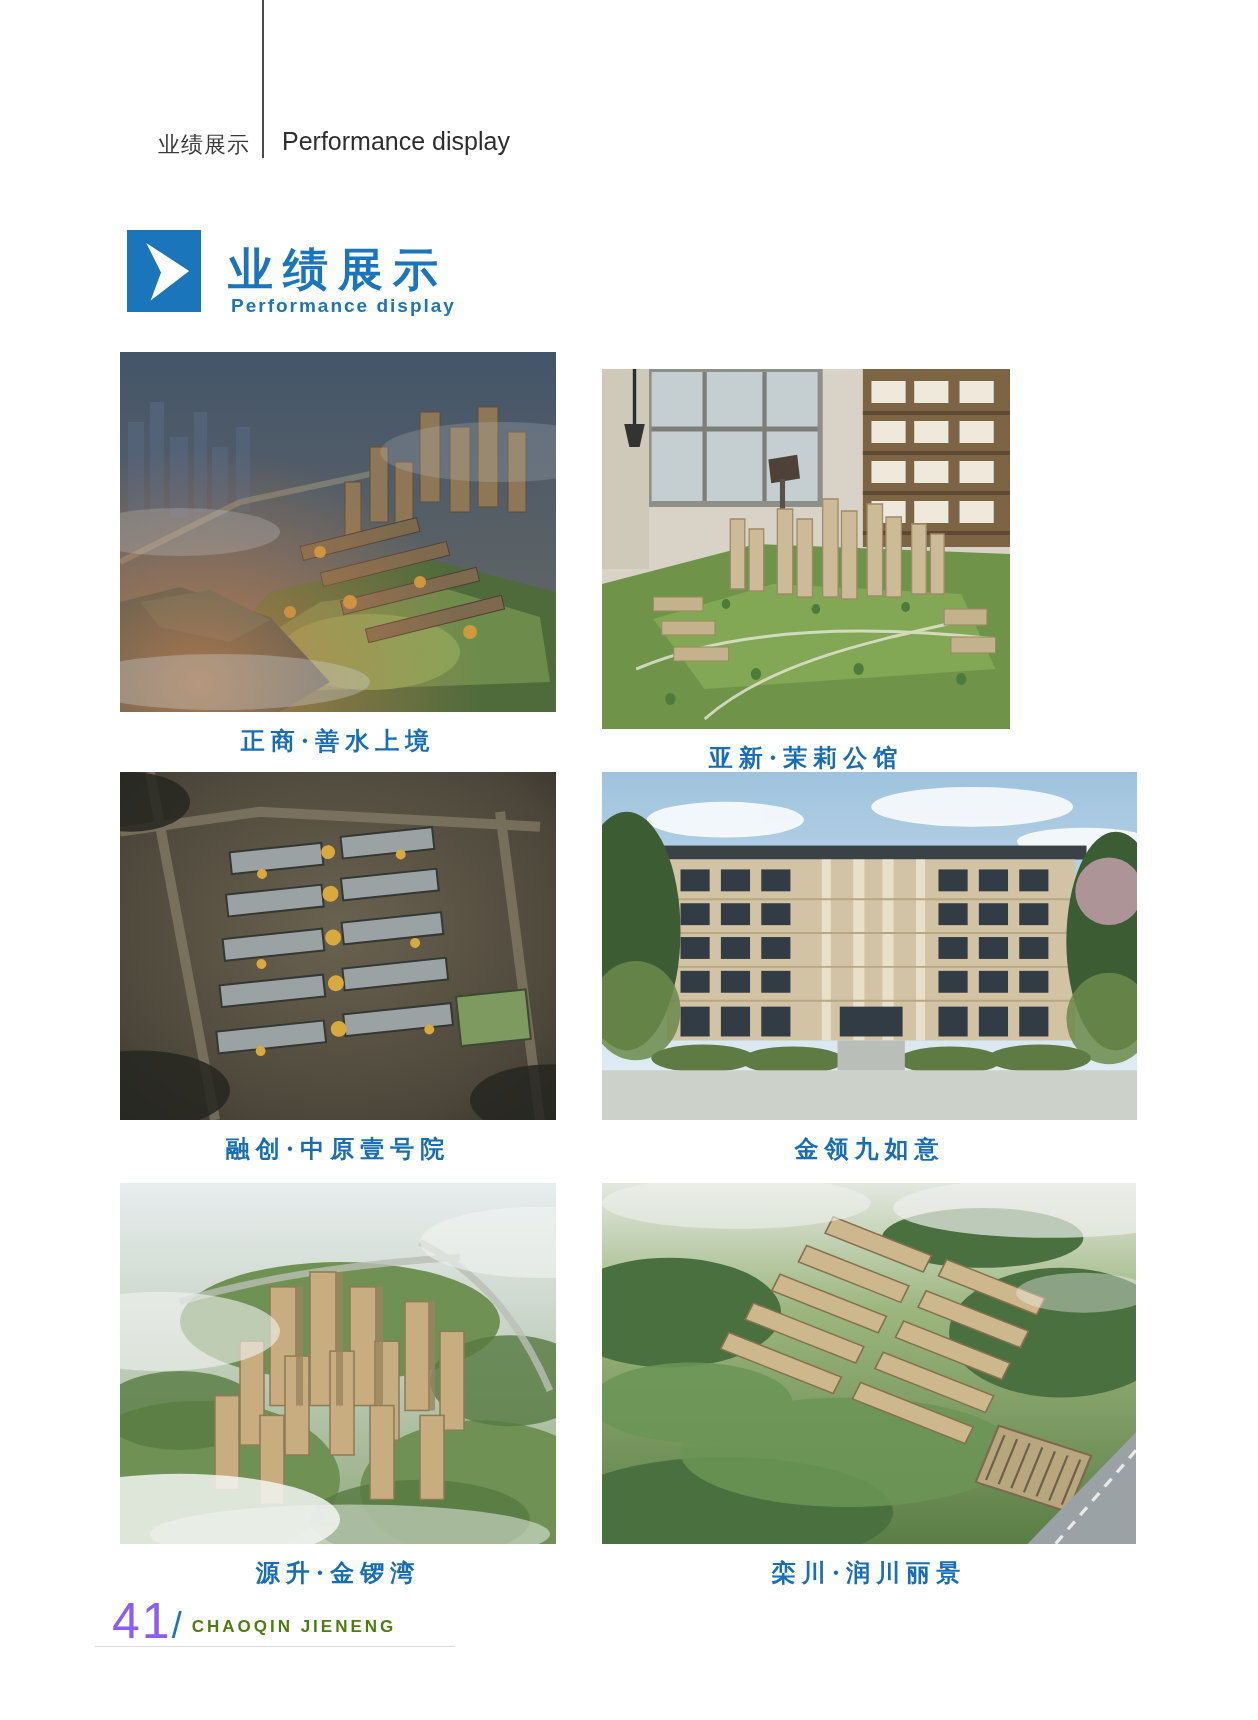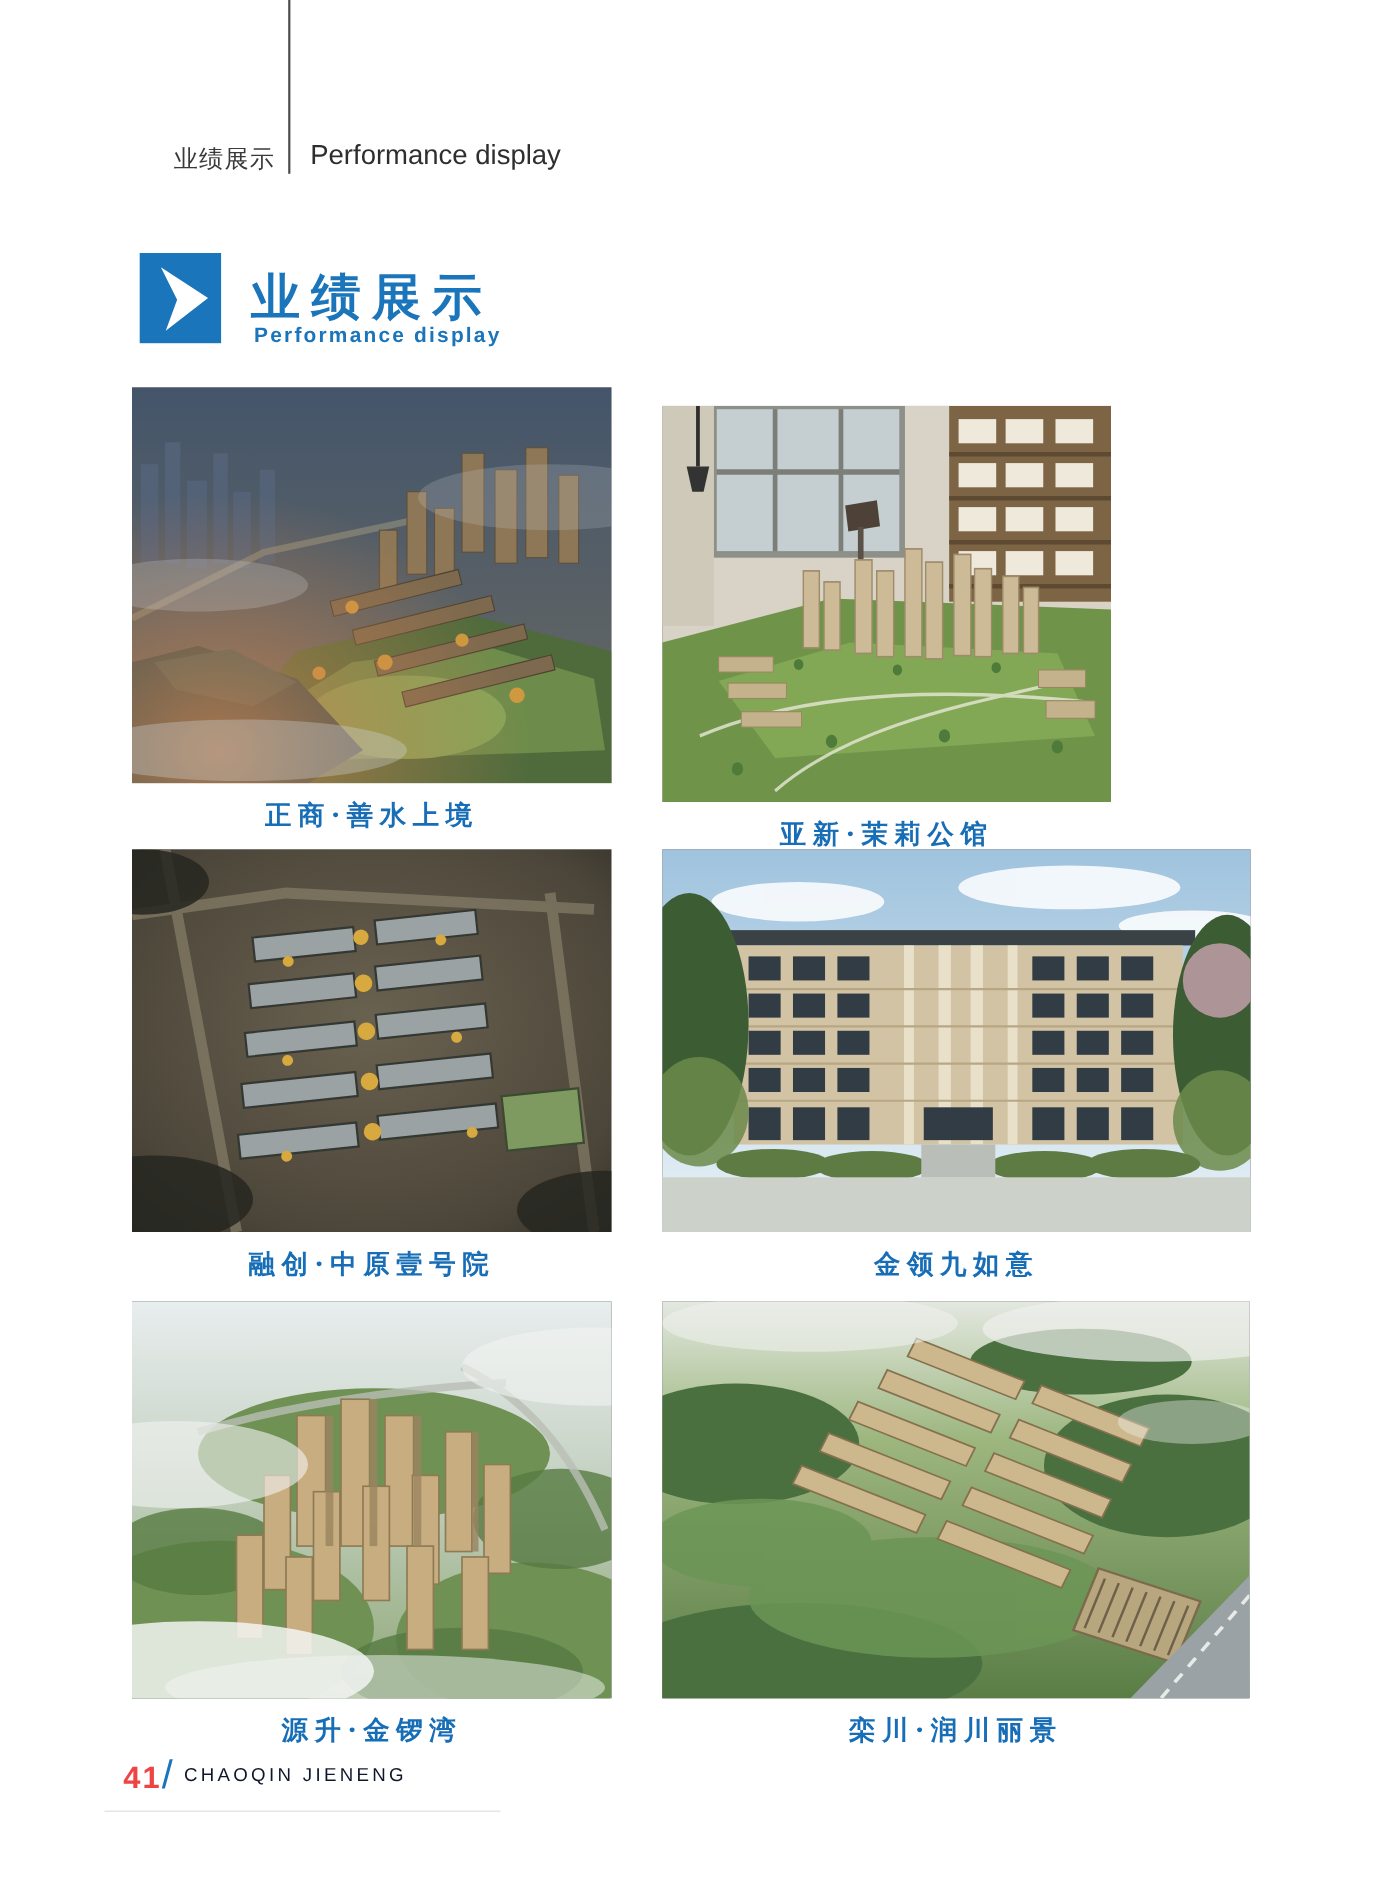--- a/index.html
+++ b/index.html
@@ -29,24 +29,24 @@
   .c5{left:120px;top:1183px;width:436px;}
   .c6{left:602px;top:1183px;width:534px;}
   .photo{width:100%;overflow:hidden;background:#888;}
   .h360{height:360px;} .h348{height:348px;} .h361{height:361px;}
   .photo svg{display:block;width:100%;height:100%;}
   .caption{margin-top:13px;text-align:center;
            font-family:"DejaVu Serif","Liberation Serif",serif;
            font-size:24px;font-weight:bold;color:#176db6;letter-spacing:6px;}
   
   .footer{position:absolute;left:112px;top:1592px;white-space:nowrap;}
-  .footer .num{font-size:28px;font-weight:700;color:#ef4444;letter-spacing:2px;}
+  .footer .num{font-size:50px;font-weight:400;color:#8b5cf6;letter-spacing:2px;}
   .footer .slash{font-size:36px;color:#1b75bb;font-weight:300;}
-  .footer .co{font-size:17px;color:#0f172a;letter-spacing:3px;margin-left:10px;
-              vertical-align:6px;}
+  .footer .co{font-size:17px;color:#4d7c0f;letter-spacing:3px;margin-left:10px;
+              vertical-align:6px;font-weight:bold;}
   .footer-rule{position:absolute;left:95px;top:1646px;width:360px;height:1px;
                background:#dcdcdc;}
 </style>
 </head>
 <body>
 
 <div class="page">
 
   <div class="hdr-zh">业绩展示</div>
   <div class="hdr-divider"></div>

